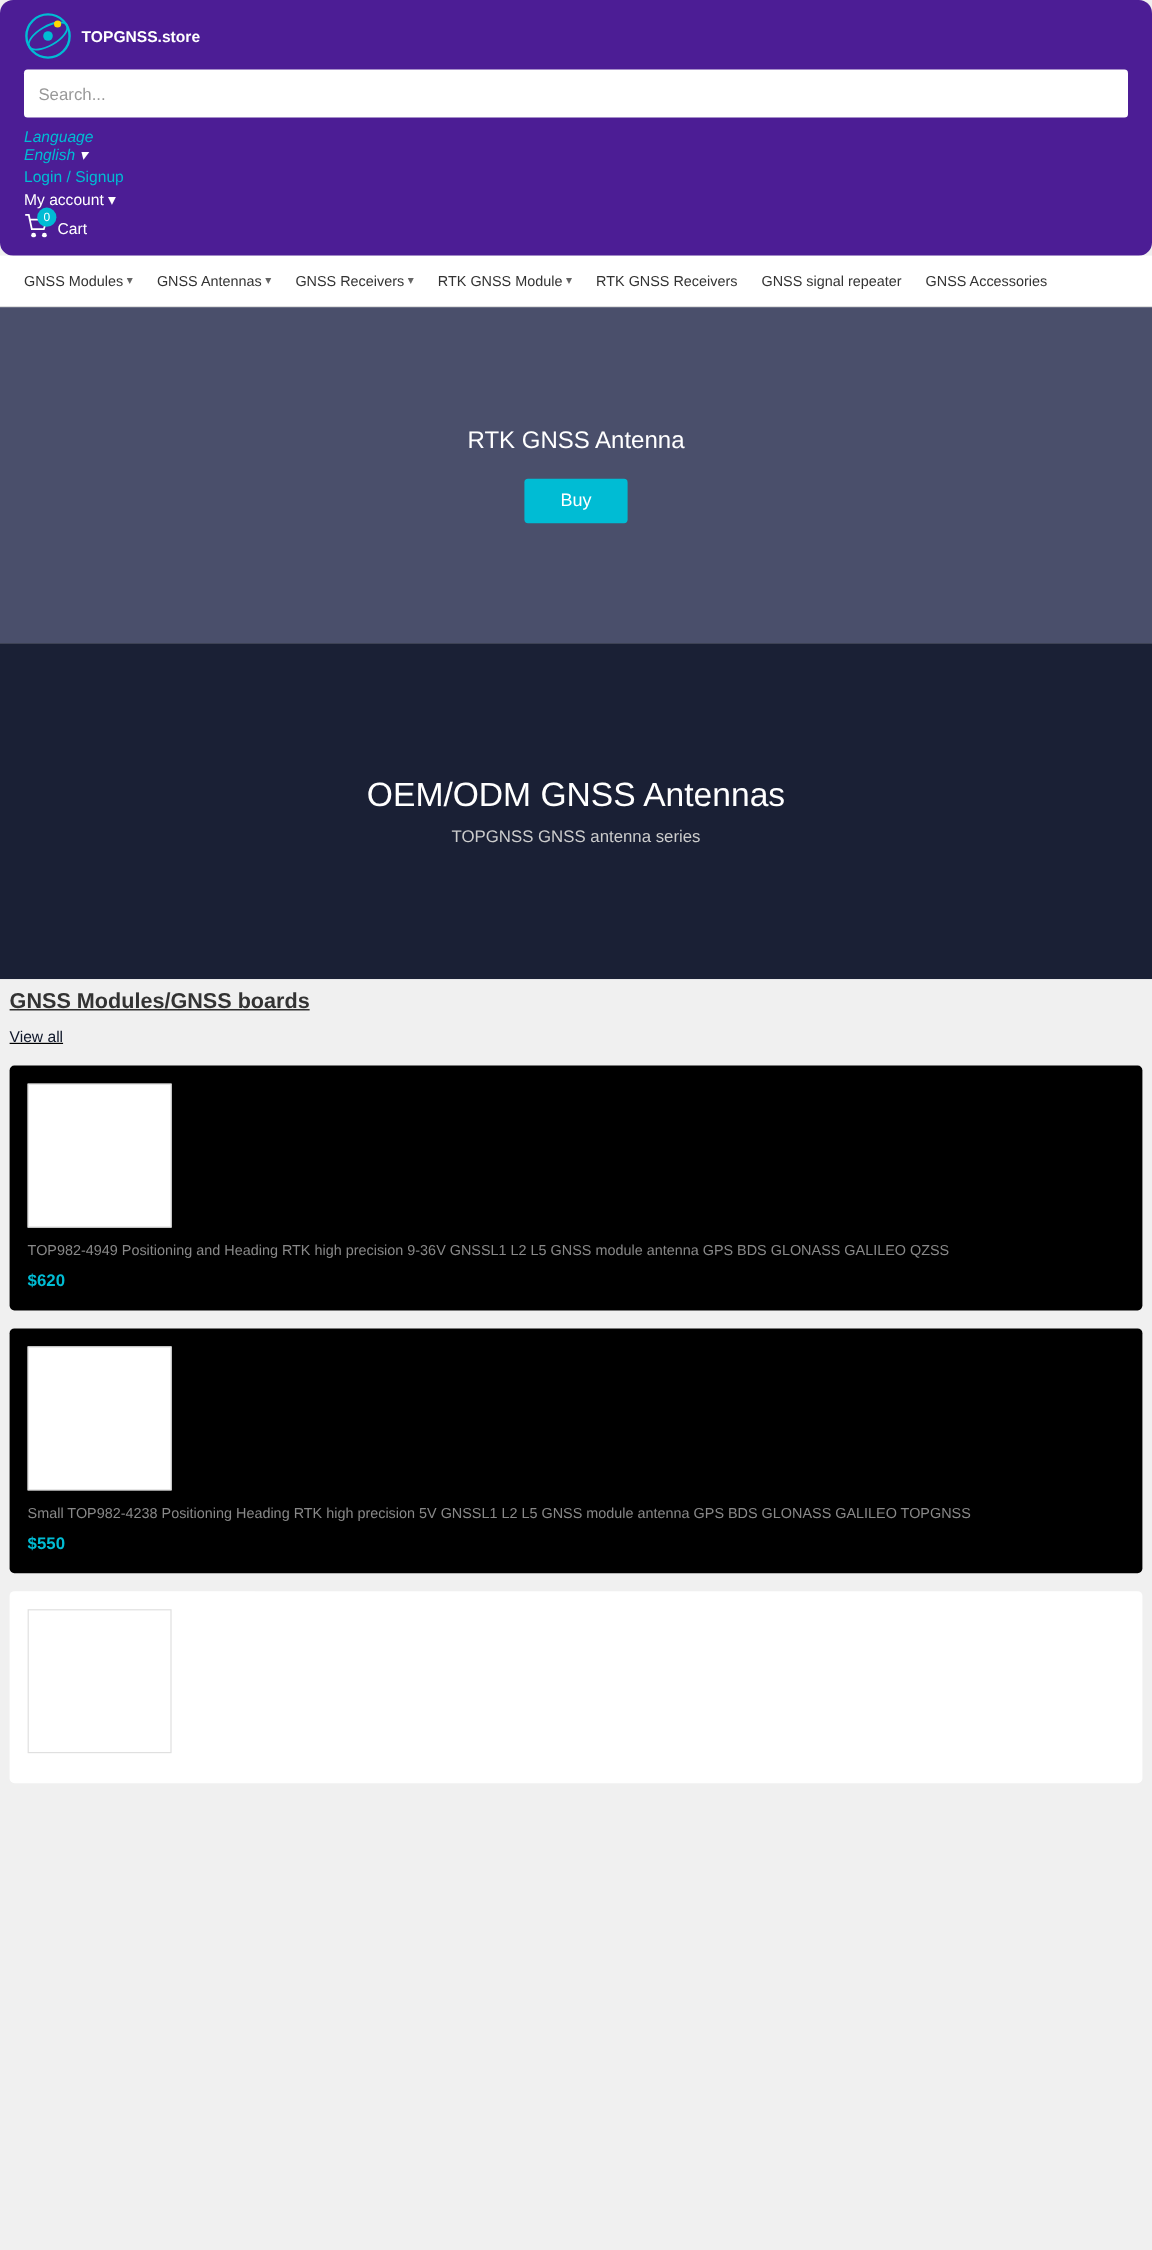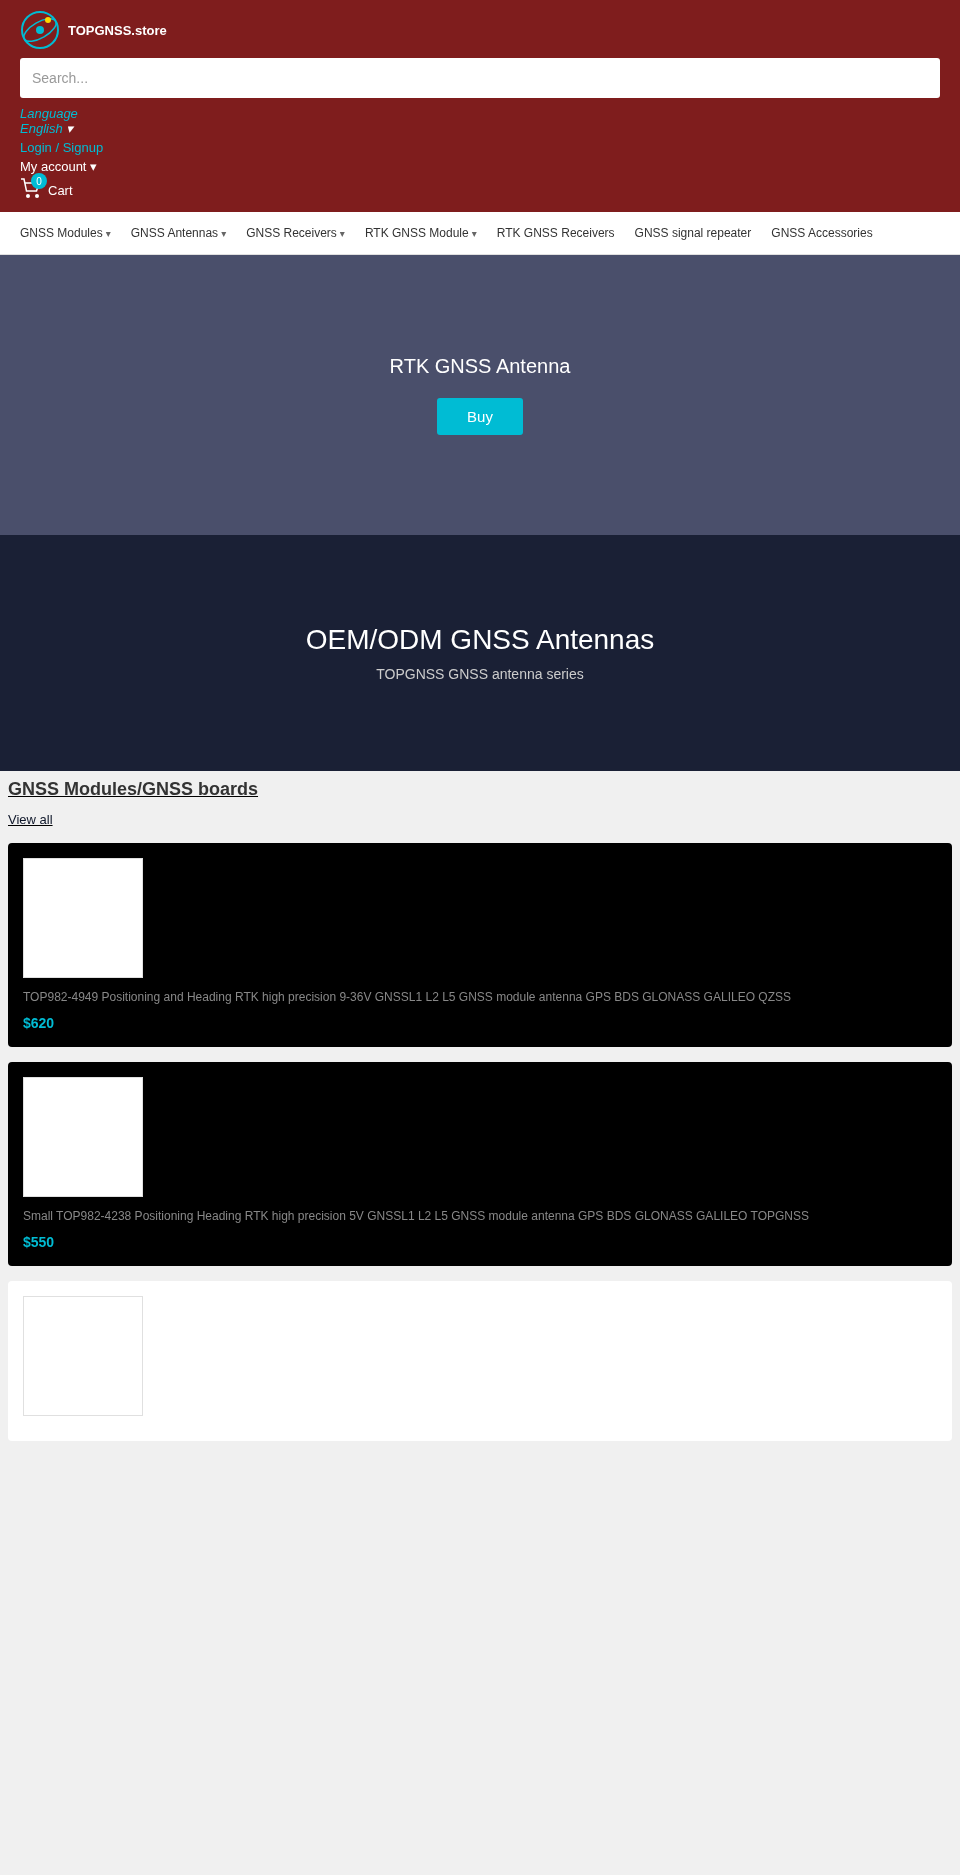--- a/index.html
+++ b/index.html
@@ -1,22 +1,23 @@
 <!DOCTYPE html>
 <html><head>
   <meta charset="utf-8">
   <style>
     * { margin: 0; padding: 0; box-sizing: border-box; }
     body { font-family: Arial, sans-serif; background: #f0f0f0; width: 960px; }
 
     
     .header {
-      background: #7f1d1d;
+      background: #4c1d95;
       padding: 10px 20px;
       position: relative;
+      border-radius: 11px;
     }
     .logo-area {
       display: flex;
       align-items: center;
       margin-bottom: 8px;
     }
     .logo-icon {
       width: 40px;
       height: 40px;
       margin-right: 8px;
@@ -128,21 +129,21 @@
       color: white;
       border: none;
       padding: 10px 30px;
       font-size: 15px;
       cursor: pointer;
       border-radius: 3px;
     }
 
     .hero-section-2 {
       background: #1a2035;
-      height: 236px;
+      height: 280px;
       display: flex;
       flex-direction: column;
       align-items: center;
       justify-content: center;
       gap: 10px;
     }
     .hero-title-2 {
       color: white;
       font-size: 28px;
       font-weight: normal;

